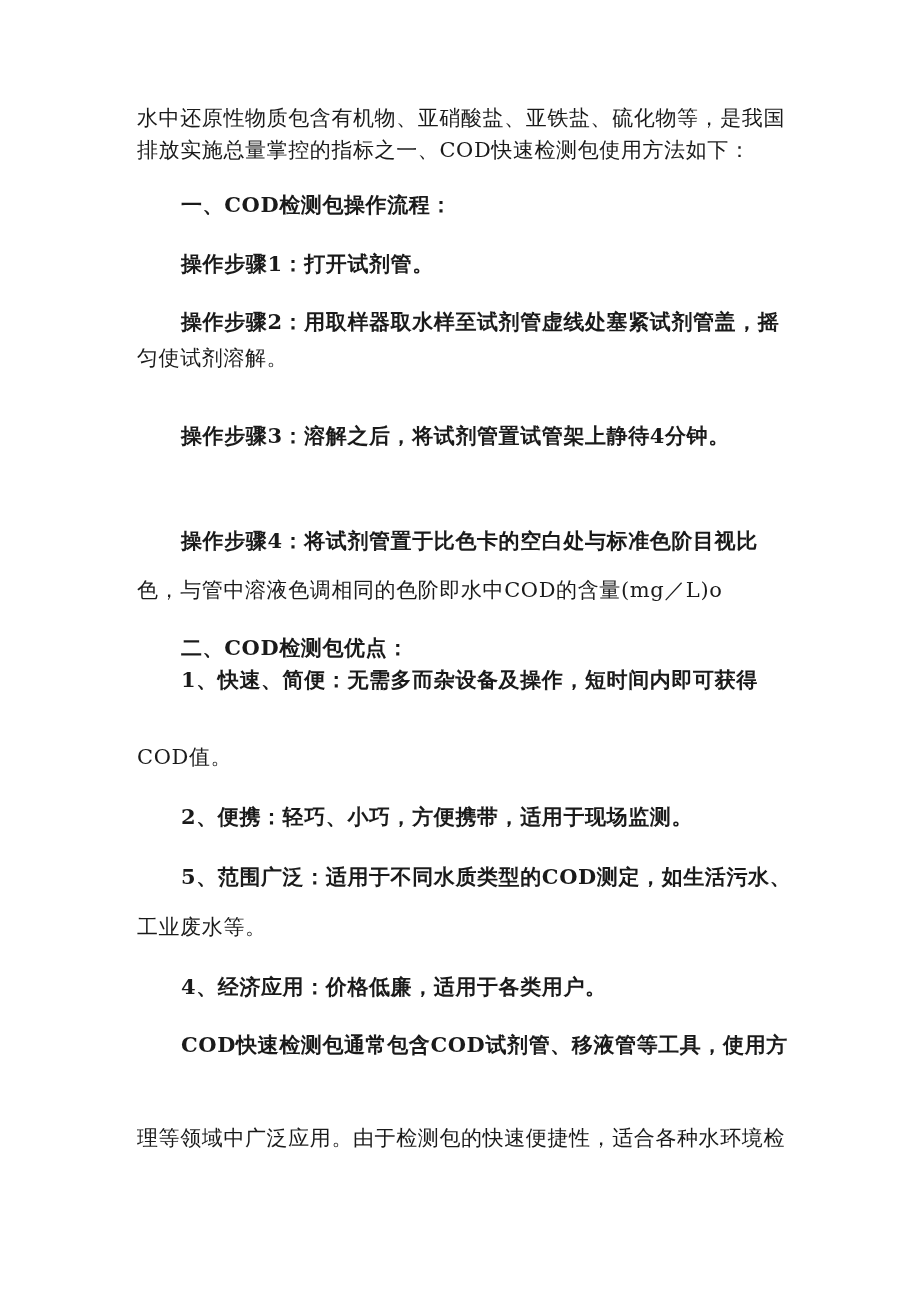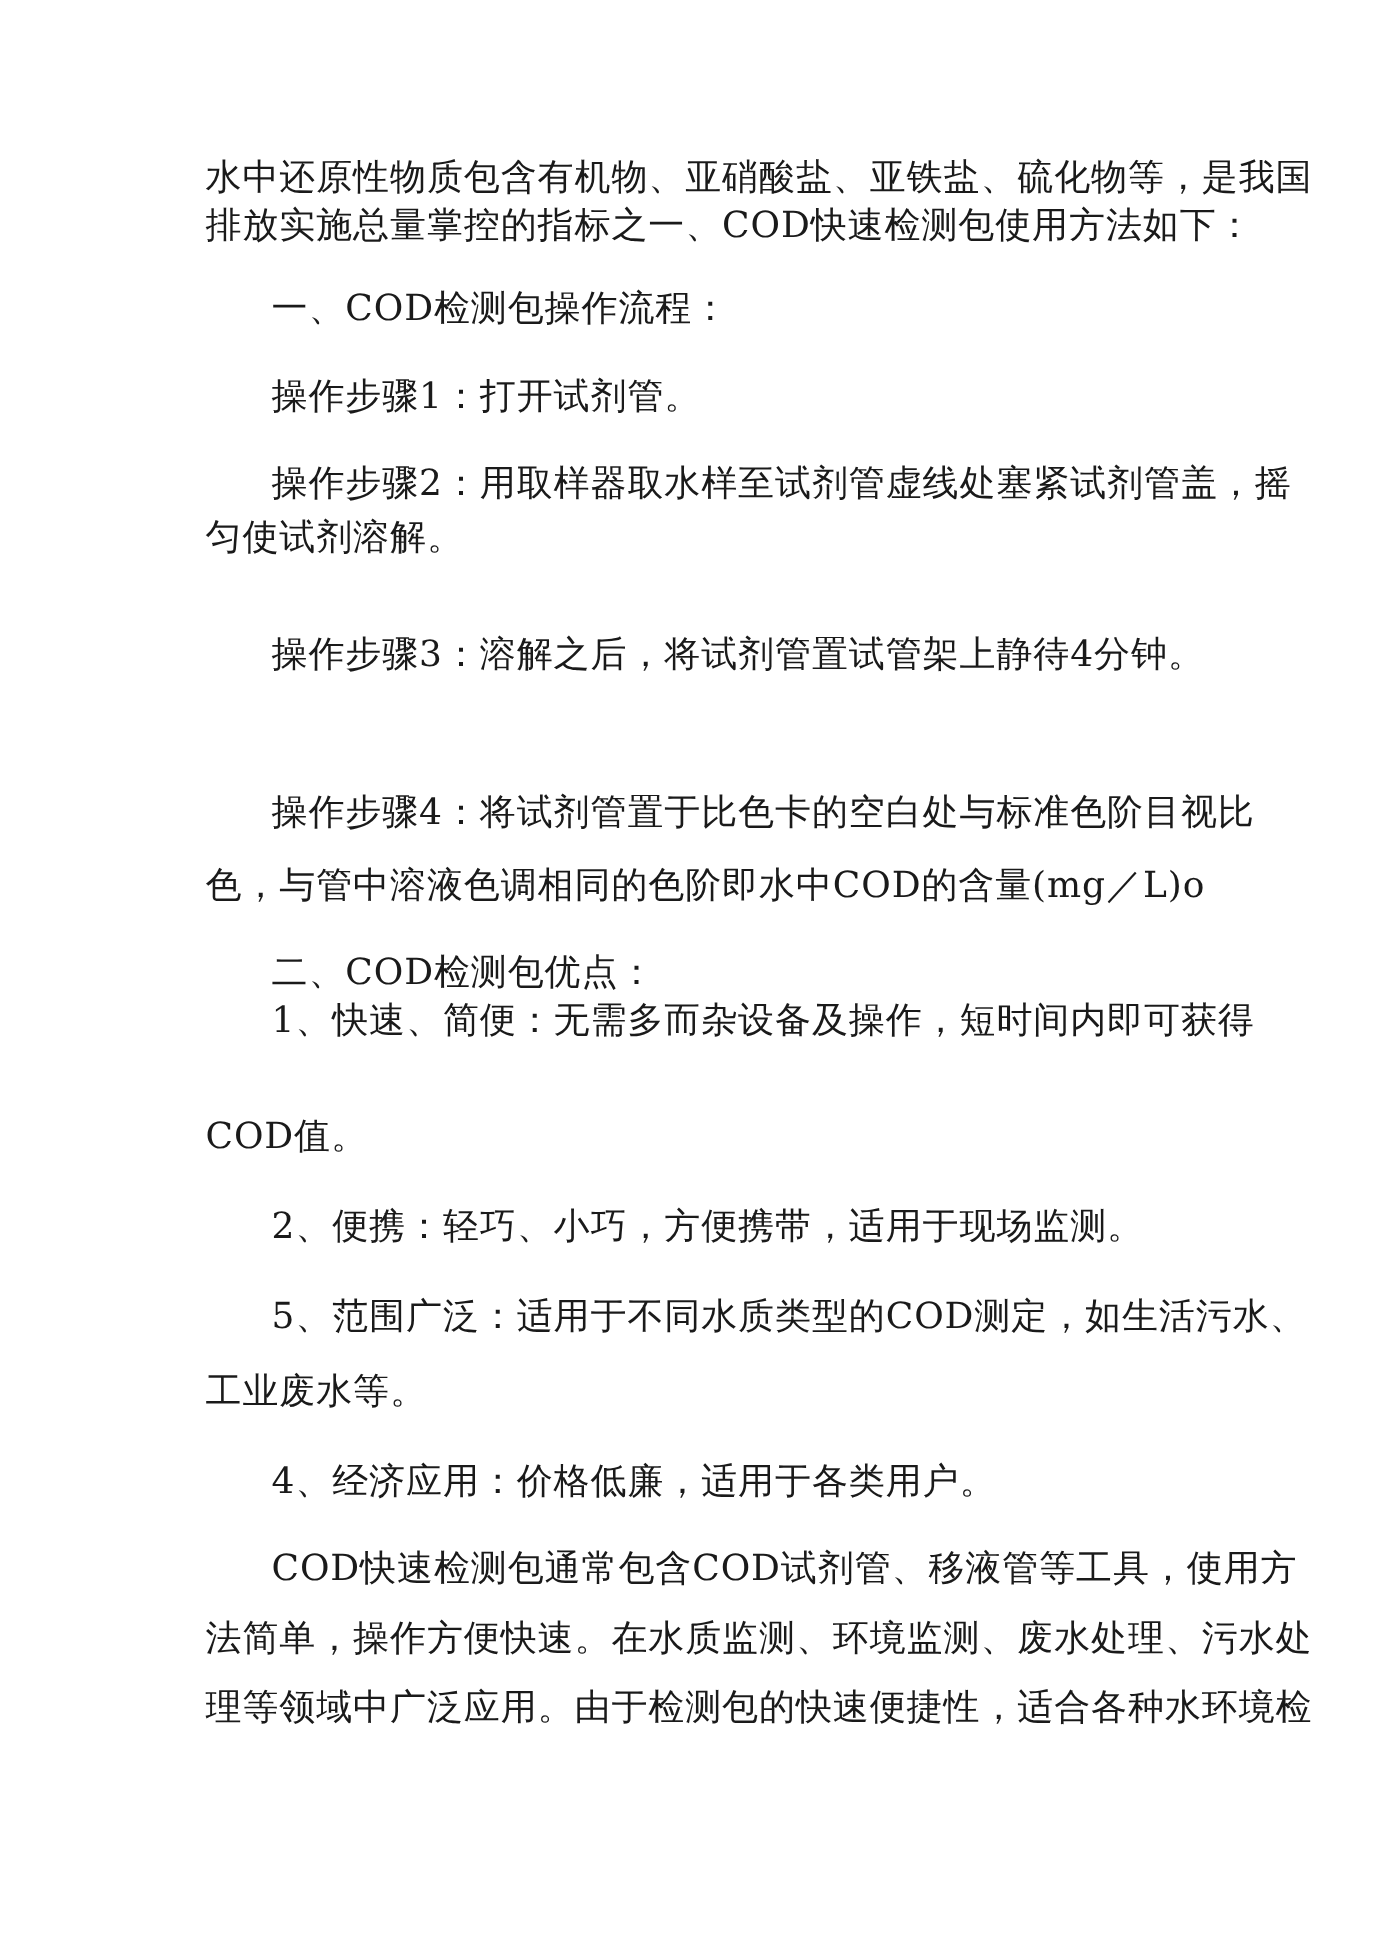--- a/index.html
+++ b/index.html
@@ -19,26 +19,26 @@
       position: absolute;
       left: 0;
       top: 0;
       width: 920px;
       height: 1301px;
     }
     .line {
       position: absolute;
       left: 137px;
       width: 665px;
-      font-size: 24px;
+      font-size: 21px;
       line-height: 28px;
       white-space: nowrap;
       letter-spacing: 0.6px;
     }
-    .indent { left: 181px; }
+    .indent { left: 181px; font-weight: bold; }
     .paren { left: 133px; }
   </style>
 </head>
 <body>
 
 <div class="page">
 
   <div class="line" style="top:104px">水中还原性物质包含有机物、亚硝酸盐、亚铁盐、硫化物等，是我国</div>
   <div class="line" style="top:136px">排放实施总量掌控的指标之一、COD快速检测包使用方法如下：</div>
 
@@ -60,16 +60,15 @@
   <div class="line" style="top:743px">COD值。</div>
 
   <div class="line indent" style="top:803px">2、便携：轻巧、小巧，方便携带，适用于现场监测。</div>
 
   <div class="line indent" style="top:863px">5、范围广泛：适用于不同水质类型的COD测定，如生活污水、</div>
   <div class="line" style="top:913px">工业废水等。</div>
 
   <div class="line indent" style="top:973px">4、经济应用：价格低廉，适用于各类用户。</div>
 
   <div class="line indent" style="top:1031px">COD快速检测包通常包含COD试剂管、移液管等工具，使用方</div>
-  <div class="line" style="top:1078px">法简单，操作方便快速。在水质监测、环境监测、废水处理、污水处</div>
   <div class="line" style="top:1124px">理等领域中广泛应用。由于检测包的快速便捷性，适合各种水环境检</div>
 
 </div>
 
 </body></html>

